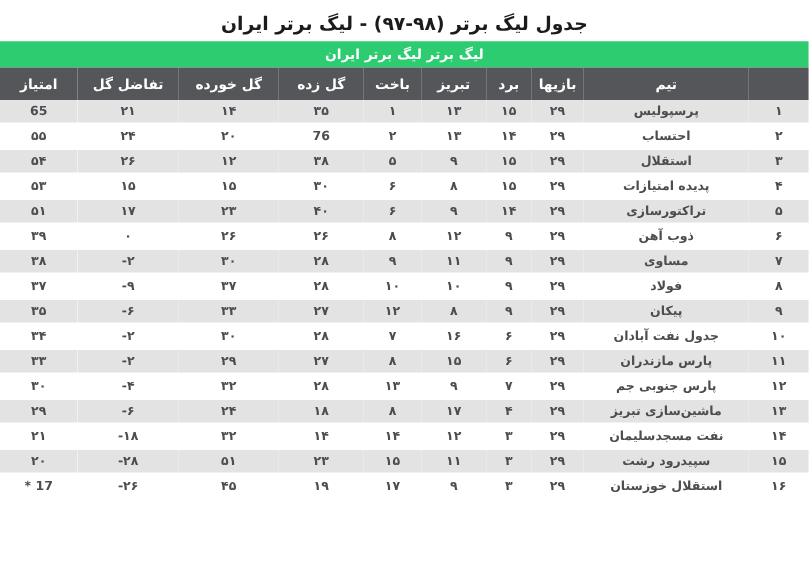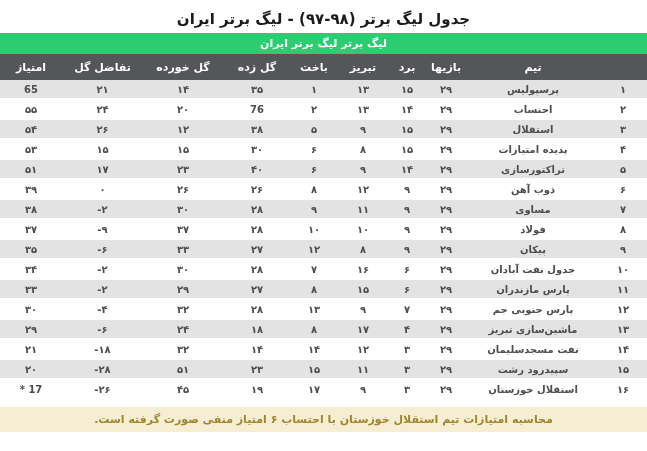--- a/index.html
+++ b/index.html
@@ -318,15 +318,14 @@
       <td class="num">۹</td>
       <td class="num">۱۷</td>
       <td class="num">۱۹</td>
       <td class="num">۴۵</td>
       <td class="num">-۲۶</td>
       <td class="num">* 17</td>
     </tr>
   </tbody>
   </table>
 
-  <div class="footnote-bar">محاسبه امتیازات تیم استقلال خوزستان با احتساب ۶ امتیاز منفی صورت گرفته است.</div>
 
 </div>
 
 </body></html>

